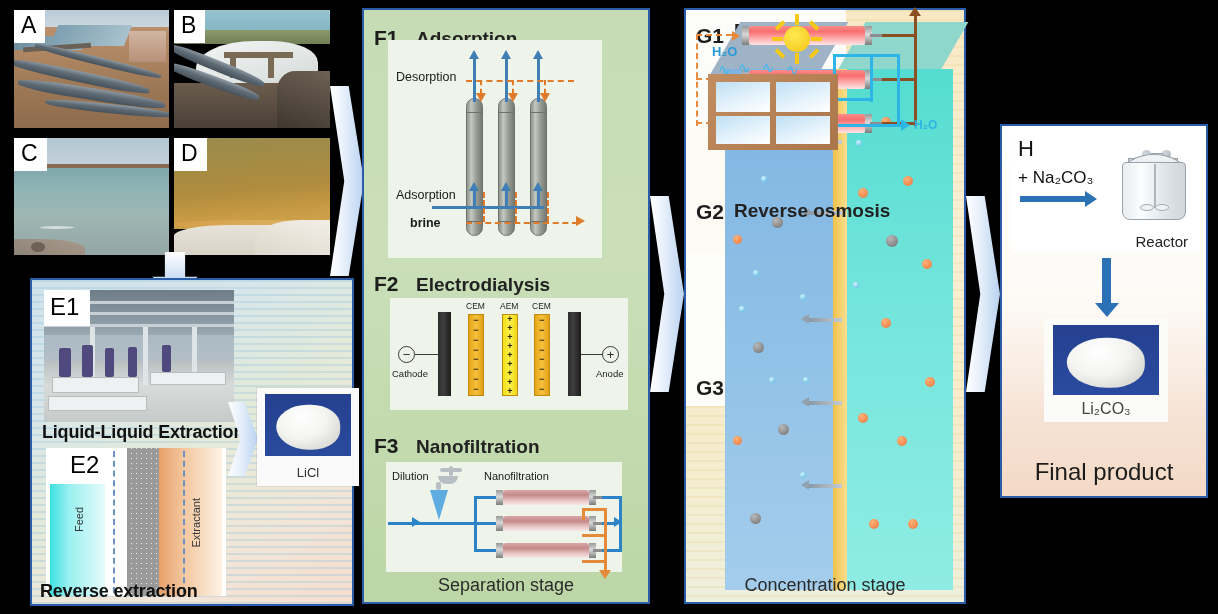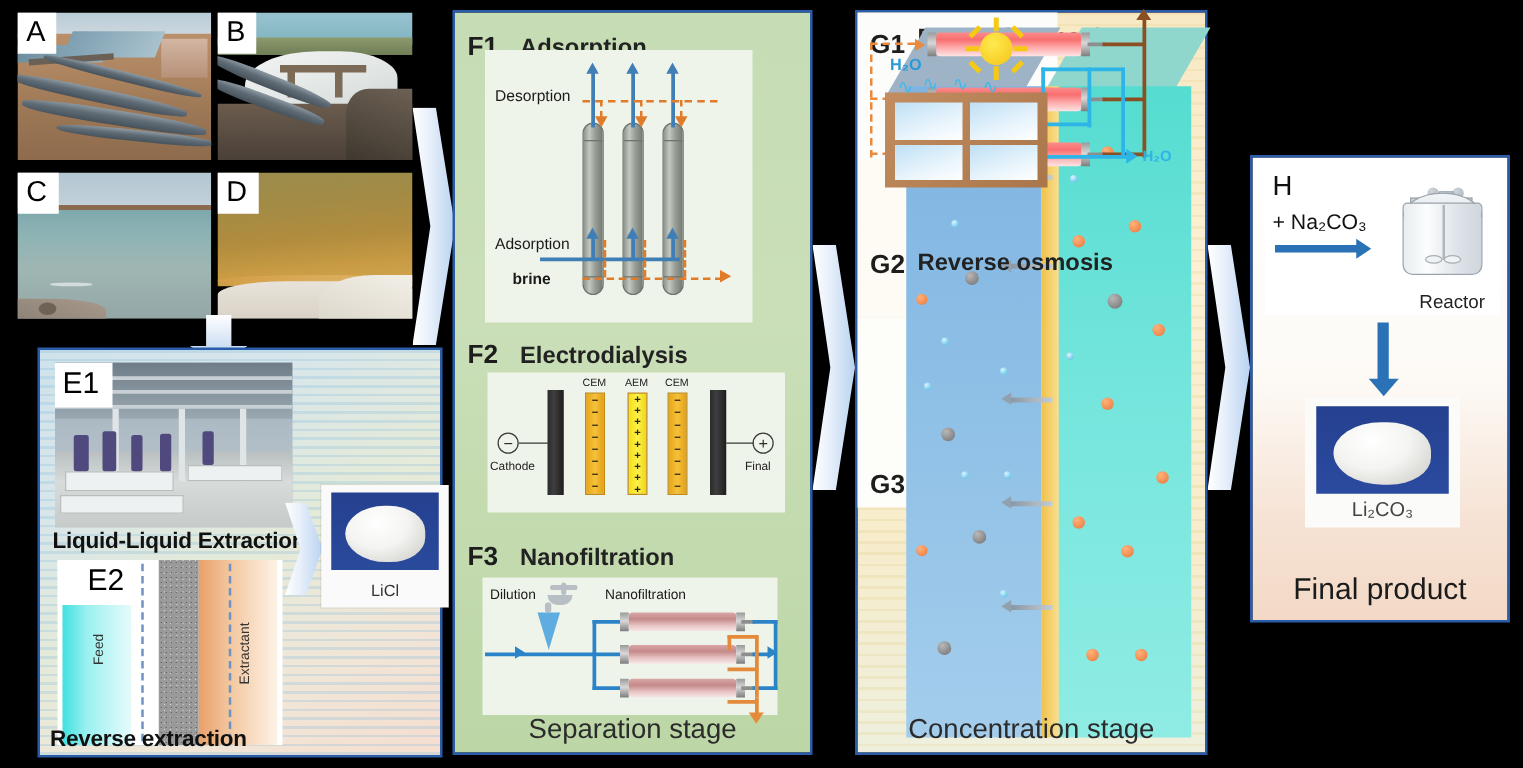--- a/index.html
+++ b/index.html
@@ -259,21 +259,21 @@
   .blue-line { position:absolute; background:#2b84c8; }
   .orange-line { position:absolute; background:#e58a3a; }
   .faucet-body{position:absolute;background:#b8bfc4;border-radius:2px;}
   .spray {
     position:absolute; width:0; height:0;
     border-left:9px solid transparent; border-right:9px solid transparent;
     border-top:30px solid rgba(47,150,220,.75);
   }
   #f-footer, #g-footer {
     position:absolute; left:0; bottom:6px; width:100%;
-    text-align:center; font-size:22px; color:#2b2b2b;
+    text-align:center; font-size:18px; color:#2b2b2b;
   }
 
   
   #panel-g {
     left:684px; top:8px; width:282px; height:596px;
     border:2px solid #2a5caa;
     background:
       repeating-linear-gradient(180deg,
         rgba(225,205,140,.25) 0, rgba(225,205,140,.25) 2px,
         rgba(255,255,255,0) 2px, rgba(255,255,255,0) 9px),
@@ -574,21 +574,21 @@
       <span>−</span>
       <span>−</span>
     </div>
 
     <div class="electrode-circ" style="left:8px; top:48px;">−</div>
     <div class="wire" style="left:25px; top:56px; width:24px;"></div>
     <div class="el-lab" style="left:2px; top:70px;">Cathode</div>
 
     <div class="electrode-circ" style="left:212px; top:48px;">+</div>
     <div class="wire" style="left:191px; top:56px; width:22px;"></div>
-    <div class="el-lab" style="left:206px; top:70px;">Final</div>
+    <div class="el-lab" style="left:206px; top:70px;">Anode</div>
   </div>
 
   <div class="sub-label" style="left:10px; top:424px;">F3</div>
   <div class="sub-title" style="left:52px; top:426px;">Nanofiltration</div>
 
   <div class="white-card" id="f3-card">
     <div class="tiny" style="left:6px; top:8px; font-size:11px;">Dilution</div>
     <div class="tiny" style="left:98px; top:8px; font-size:11px;">Nanofiltration</div>
 
     <div class="faucet-body" style="left:54px; top:6px; width:22px; height:4px;"></div>

